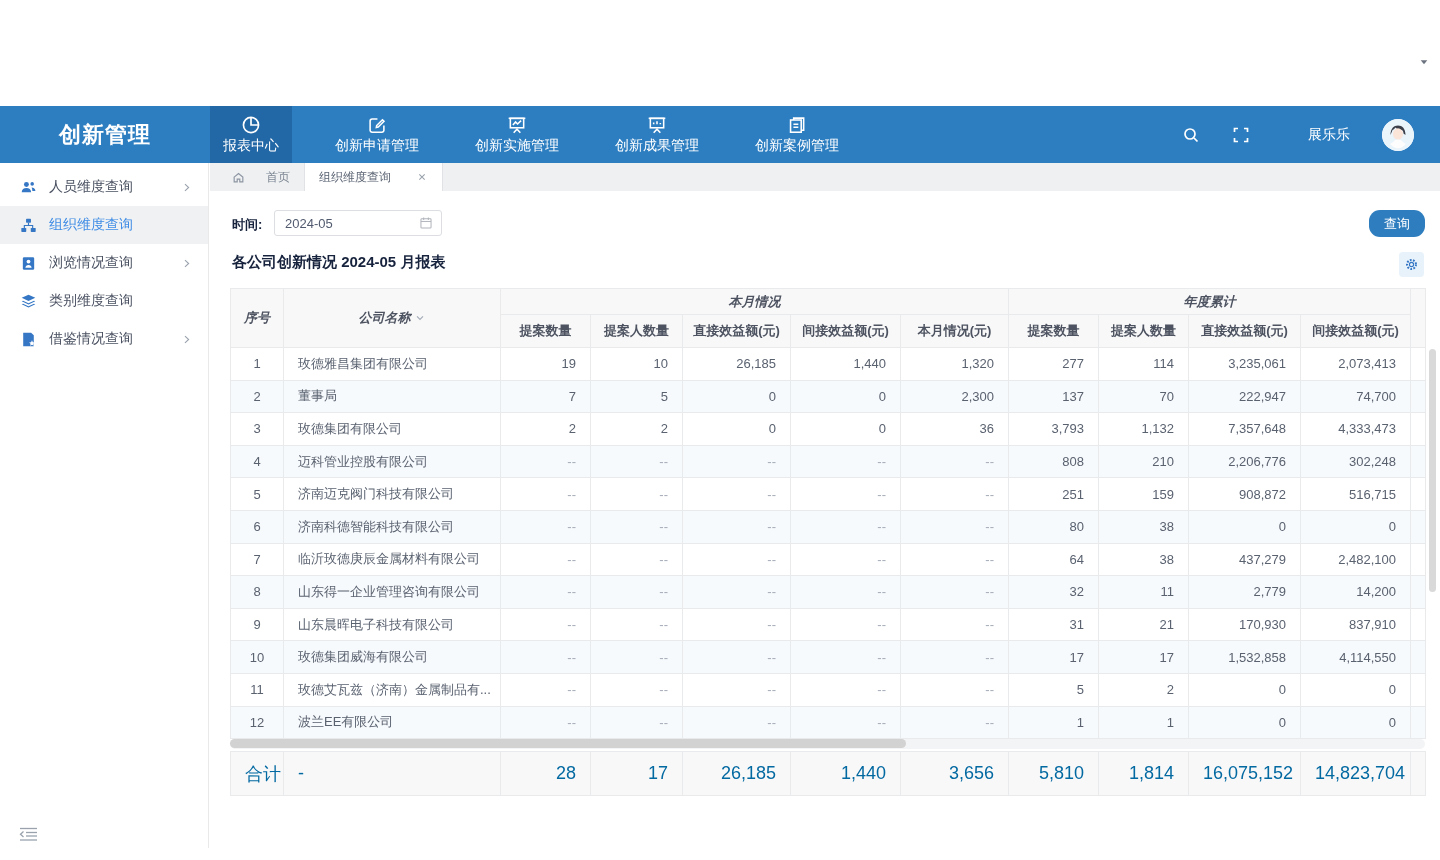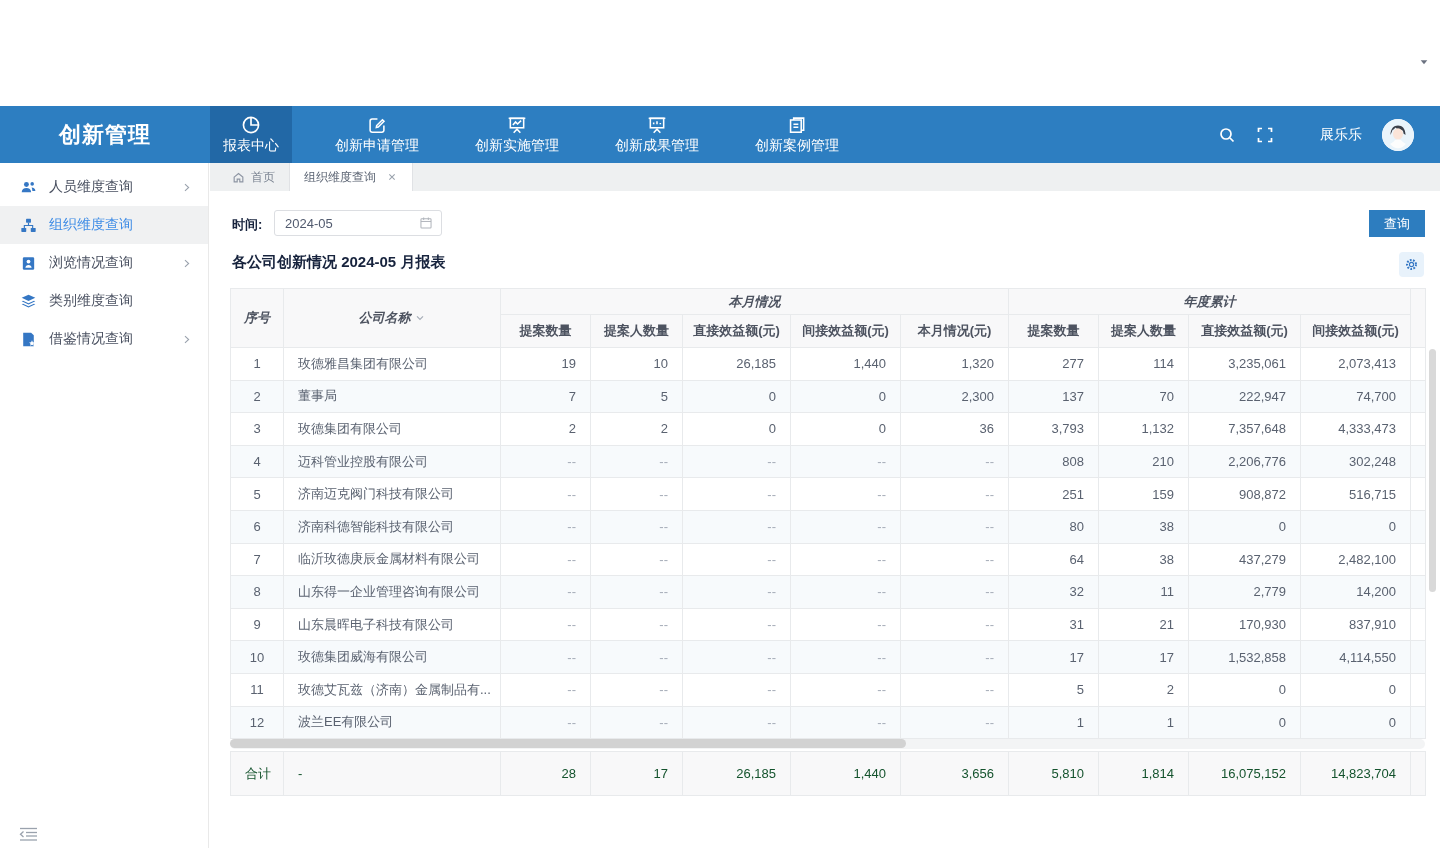--- a/index.html
+++ b/index.html
@@ -9,30 +9,30 @@
   
   .topbar{position:absolute;left:0;top:58px;width:1440px;height:57px;background:var(--header-blue,#2d7ec1);display:flex;align-items:stretch;}
   .brand{width:210px;display:flex;align-items:center;justify-content:center;color:#fff;font-size:22px;font-weight:bold;letter-spacing:1px;}
   .tn-items{display:flex;align-items:stretch;}
   .tn-item{display:flex;flex-direction:column;align-items:center;justify-content:center;color:#fff;padding:0 13px;cursor:pointer;}
   .tn-item + .tn-item{margin-left:30px;}
   .tn-item.active{background:var(--header-active,#2268a6);}
   .tn-icon{width:20px;height:20px;margin-bottom:2px;}
   .tn-icon svg{width:20px;height:20px;display:block;}
   .tn-label{font-size:14px;white-space:nowrap;}
-  .tn-tools{margin-left:auto;display:flex;align-items:center;gap:20px;padding-right:26px;color:#fff;}
+  .tn-tools{margin-left:auto;display:flex;align-items:center;gap:32px;padding-right:26px;color:#fff;}
   .tool-icon{width:18px;height:18px;cursor:pointer;}
   .tool-icon svg{width:18px;height:18px;display:block;}
   .user-name{font-size:14px;margin-left:26px;cursor:pointer;}
   .avatar{width:32px;height:32px;border-radius:50%;overflow:hidden;background:#fff;cursor:pointer;}
   .avatar svg{width:32px;height:32px;display:block;}
 
   
   .tabbar{position:absolute;left:210px;top:115px;width:1230px;height:28px;background:#eef0f1;display:flex;align-items:stretch;padding-left:8px;box-sizing:border-box;}
-  .tab{display:flex;align-items:center;gap:6px;padding:0 14px;font-size:12px;color:#7d8694;border-right:1px solid #e0e2e5;cursor:pointer;white-space:nowrap;}
+  .tab{display:flex;align-items:center;gap:21px;padding:0 14px;font-size:12px;color:#7d8694;border-right:1px solid #e0e2e5;cursor:pointer;white-space:nowrap;}
   .tab .t-icon{width:13px;height:13px;color:#8d95a3;}
   .tab .t-icon svg{width:13px;height:13px;display:block;}
   .tab.active{background:#fff;color:#5a6372;}
   .tab-close{width:12px;height:12px;color:#9aa2ad;margin-left:4px;cursor:pointer;}
   .tab-close svg{width:12px;height:12px;display:block;}
   .tab-caret{position:absolute;right:10px;top:8px;width:12px;height:12px;color:#6b7280;cursor:pointer;}
   .tab-caret svg{width:12px;height:12px;display:block;}
 
   
   .sidebar{position:absolute;left:0;top:115px;width:209px;height:685px;background:#fff;border-right:1px solid #e9e9e9;padding-top:5px;box-sizing:border-box;}
@@ -42,21 +42,21 @@
   .sb-icon svg{width:17px;height:17px;display:block;}
   .sb-chevron{margin-left:auto;width:11px;height:11px;color:#9aa2ad;}
   .sb-chevron svg{width:11px;height:11px;display:block;}
 
   
   .filter-label{position:absolute;left:232px;top:168px;font-size:13px;font-weight:bold;color:#17233d;}
   .time-input{position:absolute;left:274px;top:162px;width:168px;height:26px;border:1px solid #dcdee2;border-radius:3px;background:#fff;display:flex;align-items:center;box-sizing:border-box;padding:0 8px 0 10px;cursor:text;}
   .time-input .ti-value{font-size:13px;color:#515a6e;flex:1;}
   .cal-icon{width:14px;height:14px;color:#b0b4bb;}
   .cal-icon svg{width:14px;height:14px;display:block;}
-  .query-btn{position:absolute;right:15px;top:162px;width:56px;height:27px;background:var(--primary,#2d7dbf);color:#fff;font-size:13px;border:none;border-radius:0;display:flex;align-items:center;justify-content:center;cursor:pointer;}
+  .query-btn{position:absolute;right:15px;top:162px;width:56px;height:27px;background:var(--primary,#2d7dbf);color:#fff;font-size:13px;border:none;border-radius:11px;display:flex;align-items:center;justify-content:center;cursor:pointer;}
   .report-title{position:absolute;left:232px;top:205px;font-size:15px;font-weight:bold;color:#17233d;}
   .gear-btn{position:absolute;right:16px;top:204px;width:25px;height:25px;background:#e8f2fb;border-radius:4px;color:#3577c4;display:flex;align-items:center;justify-content:center;cursor:pointer;}
   .gear-btn svg{width:15px;height:15px;display:block;}
 
   
   .table-wrap{position:absolute;left:230px;top:240px;width:1196px;}
   table.rpt{border-collapse:collapse;table-layout:fixed;width:1195px;font-size:13px;color:#5a6270;}
   table.rpt th,table.rpt td{border:1px solid #e8eaec;box-sizing:border-box;overflow:hidden;white-space:nowrap;}
   table.rpt thead th{background:#f8f8f9;font-weight:bold;color:#4d5360;padding:0 10px;}
   table.rpt thead tr.grp th{height:26px;font-style:italic;}
@@ -67,21 +67,21 @@
   .c-left{text-align:left;}
   .c-right{text-align:right;}
   td.dim{color:#a6adb8;}
   .sort-caret{display:inline-block;width:12px;height:12px;vertical-align:-2px;color:#a6adb8;margin-left:3px;}
   .sort-caret svg{width:12px;height:12px;display:block;display:inline-block;}
 
   .hscroll{position:absolute;left:230px;top:691px;width:1195px;height:10px;background:#f3f4f5;border-radius:5px;}
   .hscroll-thumb{width:676px;height:9px;background:#d2d2d2;border-radius:5px;cursor:pointer;}
   .vscroll-thumb{position:absolute;left:1429px;top:301px;width:7px;height:243px;background:#d9d9d9;border-radius:4px;cursor:pointer;}
 
-  table.total{border-collapse:collapse;table-layout:fixed;width:1195px;font-size:13px;color:#14532d;position:absolute;left:230px;top:703px;}
+  table.total{border-collapse:collapse;table-layout:fixed;width:1195px;font-size:18px;color:#0369a1;position:absolute;left:230px;top:703px;}
   table.total td{border:1px solid #e8eaec;background:#f8f8f9;height:44px;padding:0 14px;box-sizing:border-box;white-space:nowrap;overflow:hidden;}
 
   .collapse-btn{position:absolute;left:17px;top:777px;width:23px;height:19px;color:#9aa2ad;cursor:pointer;}
   .collapse-btn svg{width:23px;height:19px;display:block;}
 </style>
 </head>
 <body>
 
 <div class="screen">
 

